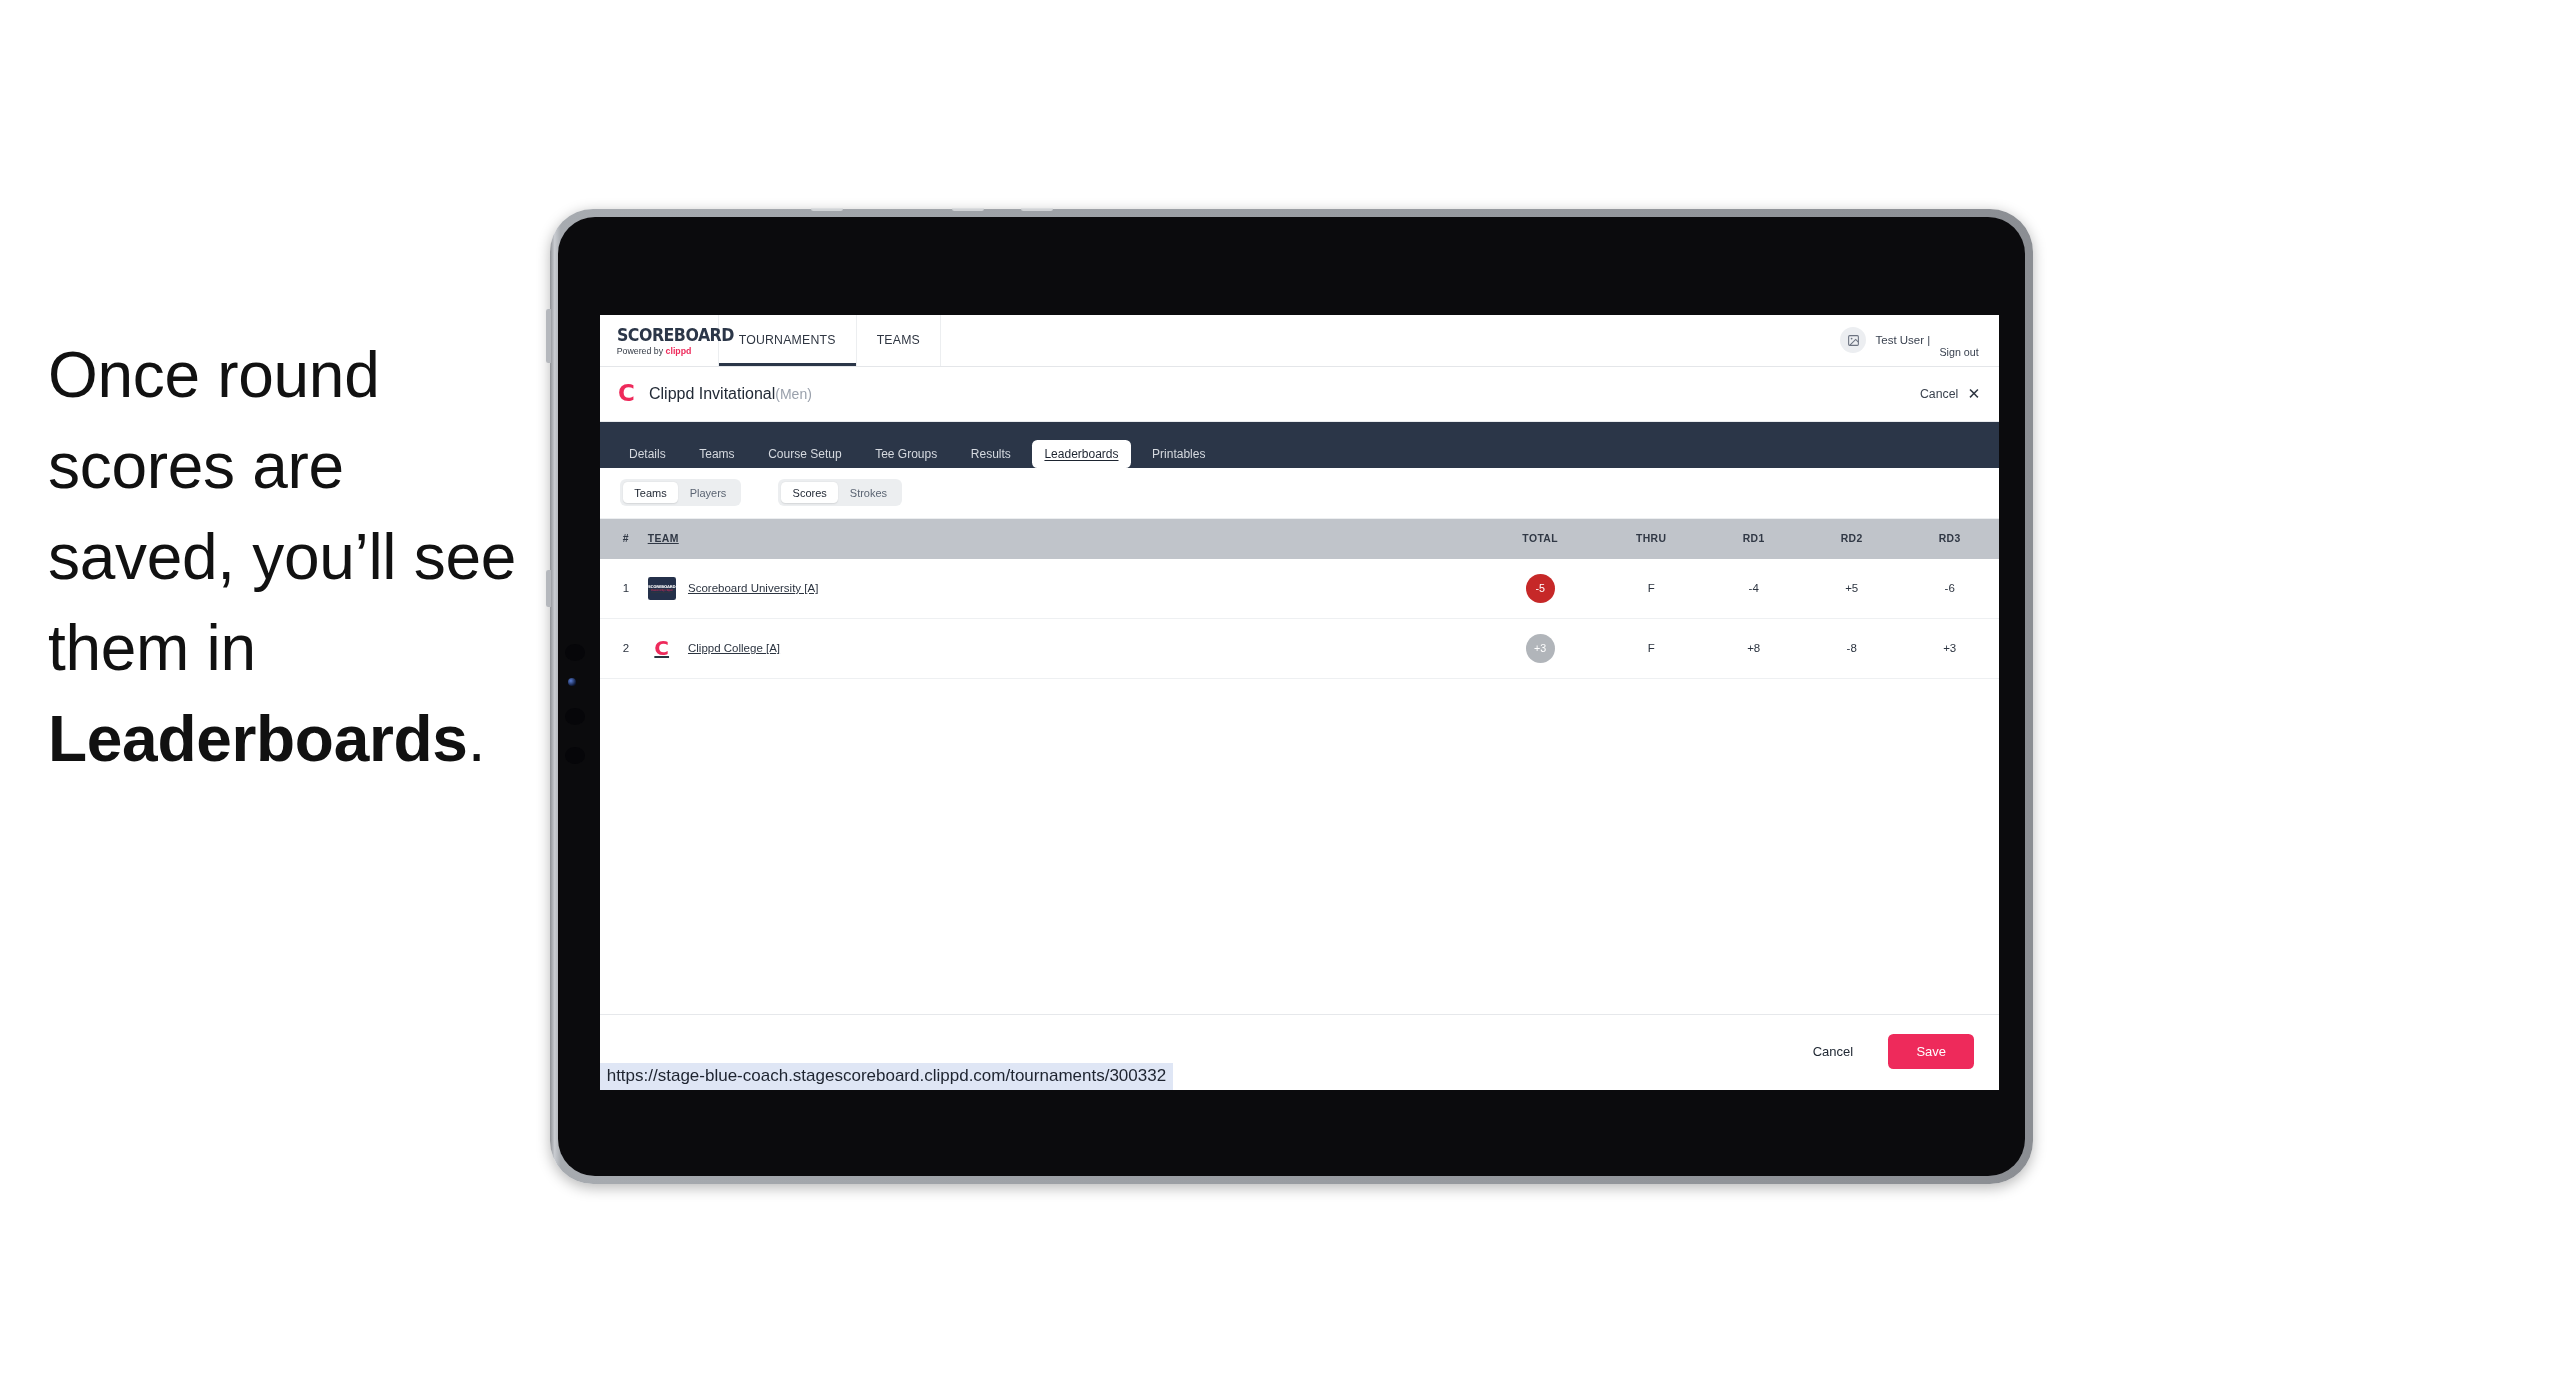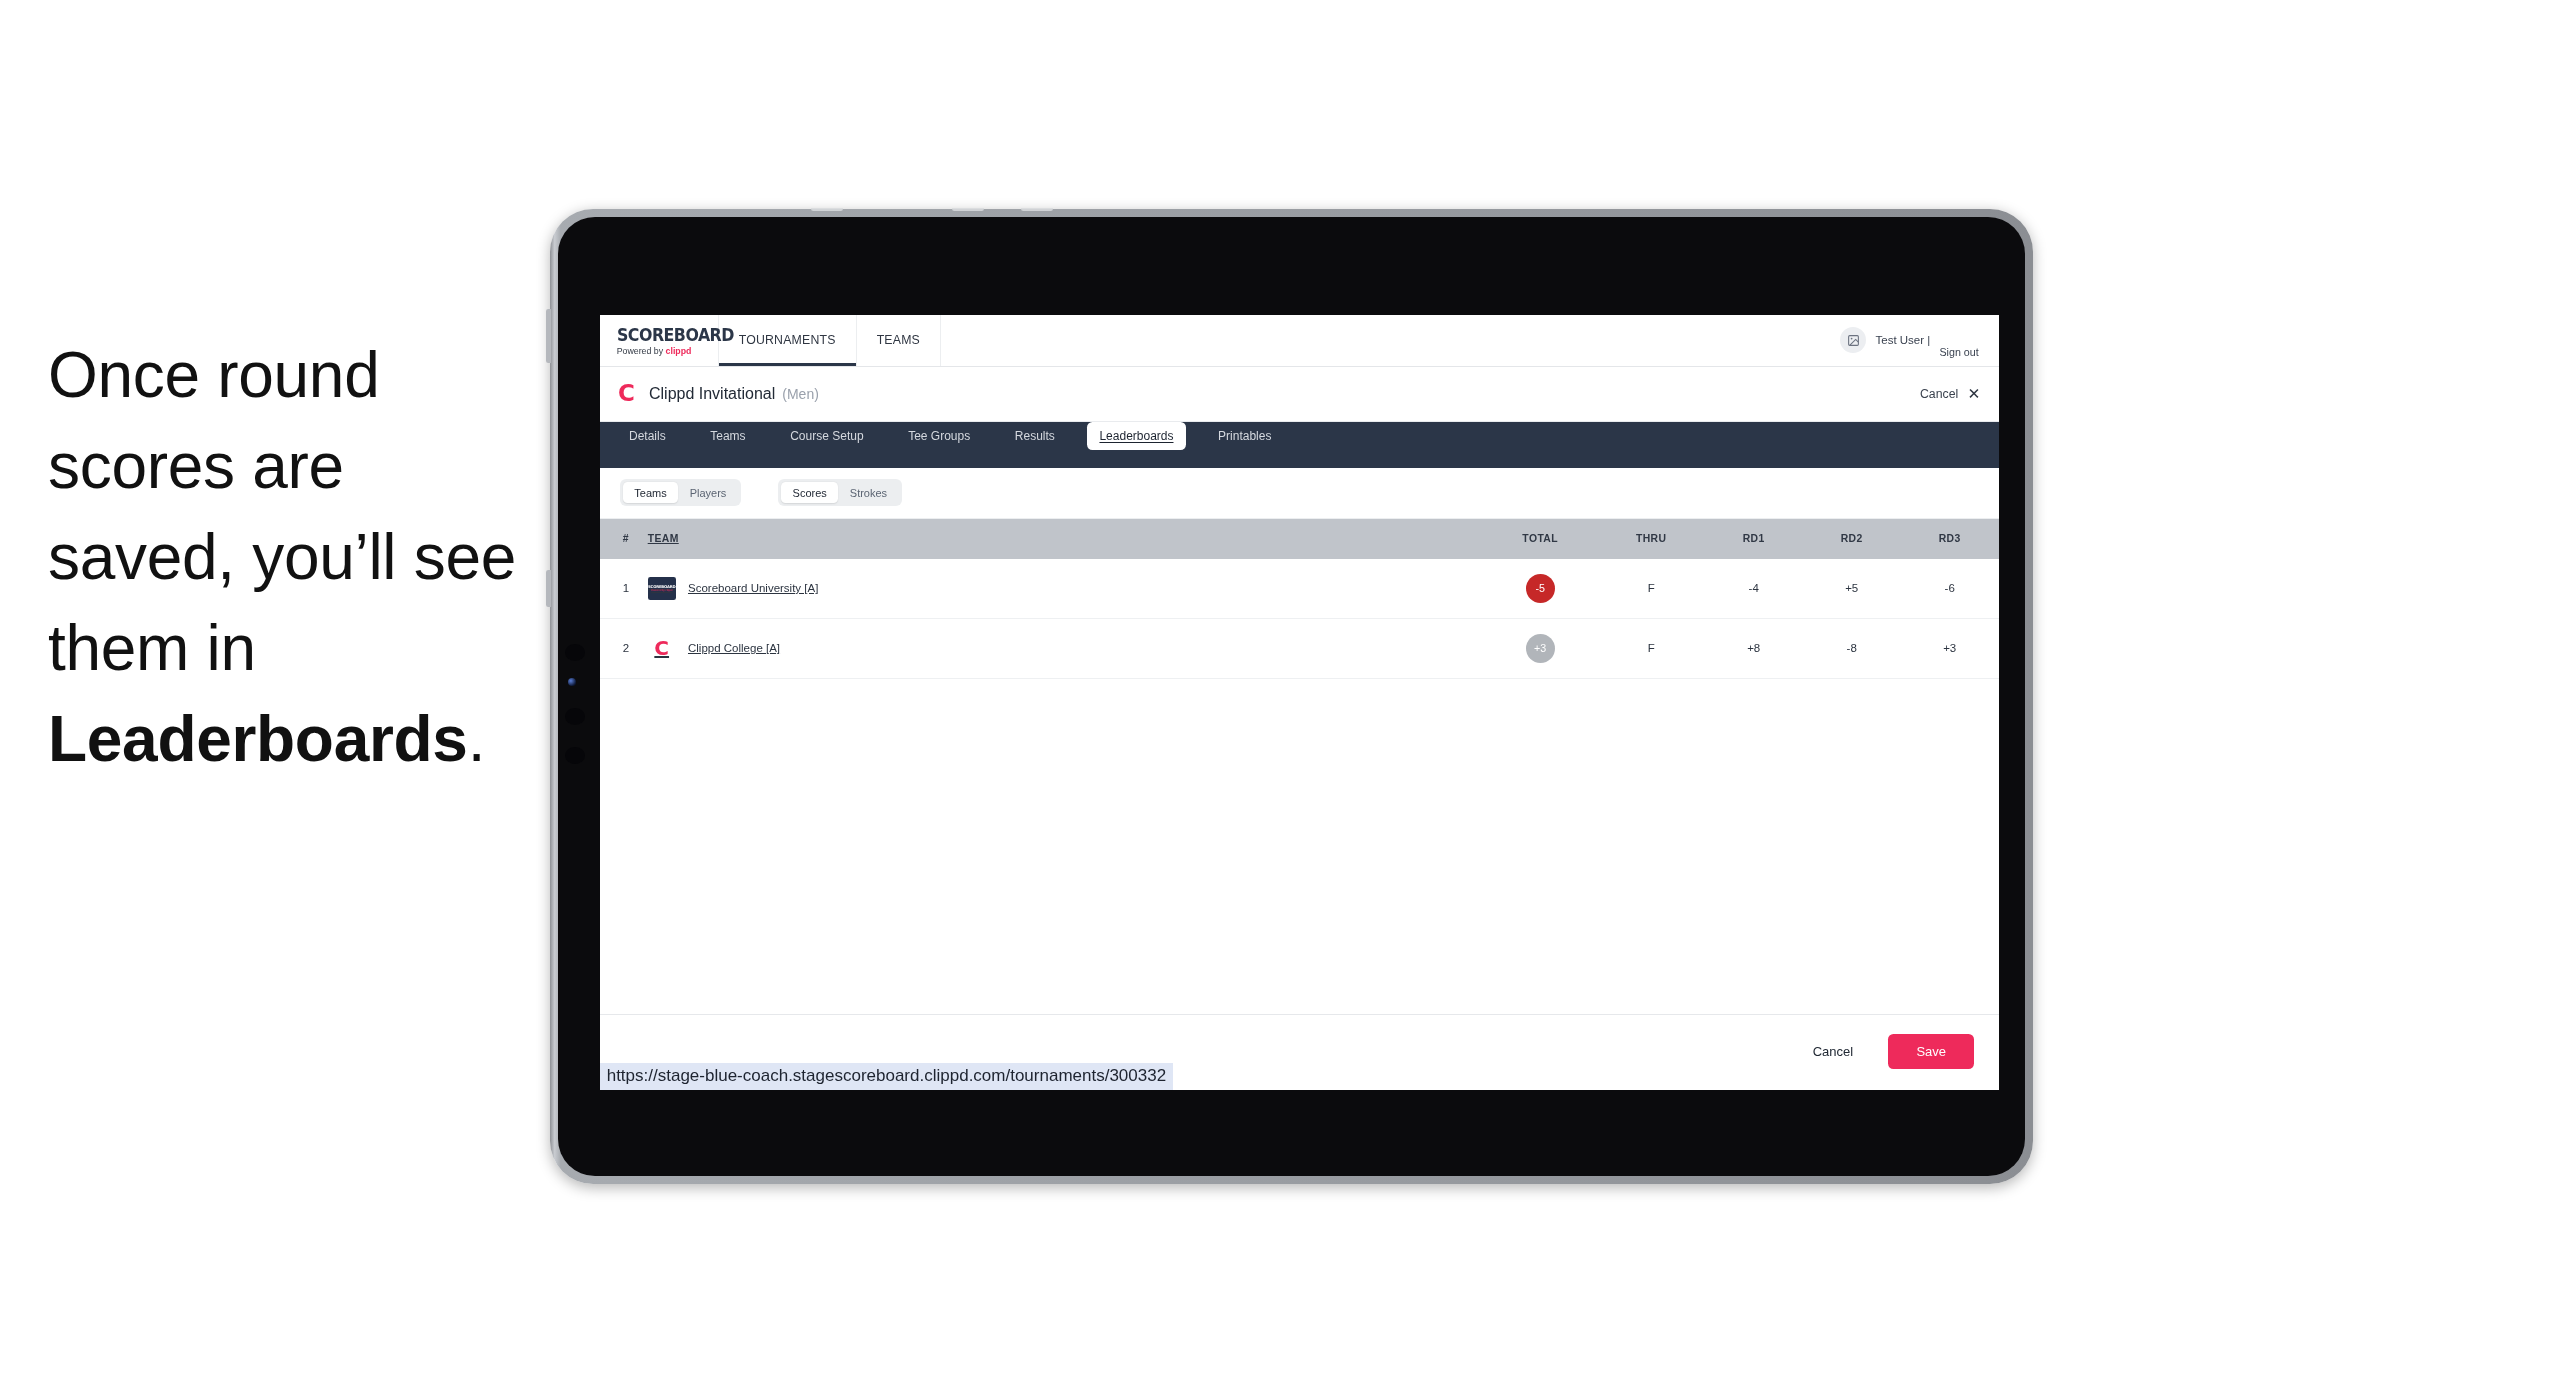--- a/index.html
+++ b/index.html
@@ -120,32 +120,32 @@
     height: 55px; display: flex; align-items: center;
     padding: 0 18.4px; border-bottom: 0.8px solid #e9ebee;
     background: #fff;
   }
   .c-logo {
     font-family: "DejaVu Sans", sans-serif;
     font-size: 23px; font-weight: 700; color: #ee2a5b;
     margin-right: 14px; line-height: 1;
   }
   .t-name { font-size: 16px; color: #222a36; }
-  .t-gender { font-size: 14px; color: #9aa1ac; margin-left: 7px; }
+  .t-gender { font-size: 14px; color: #9aa1ac; }
   .title-spacer { flex: 1; }
   .cancel-x {
     display: flex; align-items: center; gap: 9.2px;
     font-size: 12.3px; color: #3b434f; cursor: pointer;
   }
   .x-glyph { font-size: 15.4px; color: #2f3642; line-height: 1; }
 
   
   .tabbar {
     height: 46px; background: #2b3648;
-    display: flex; align-items: flex-start; padding: 0 17px; gap: 20px;
+    display: flex; align-items: flex-end; padding: 0 17px; gap: 9px;
   }
   .tab {
     font-size: 12px; color: #d5d9df;
     padding: 7px 12.3px; border-radius: 5.4px; cursor: pointer; white-space: nowrap;
   }
   .tab.active {
     background: #ffffff; color: #1d2430; font-weight: 400;
     text-decoration: underline; text-underline-offset: 2.3px;
   }
 

